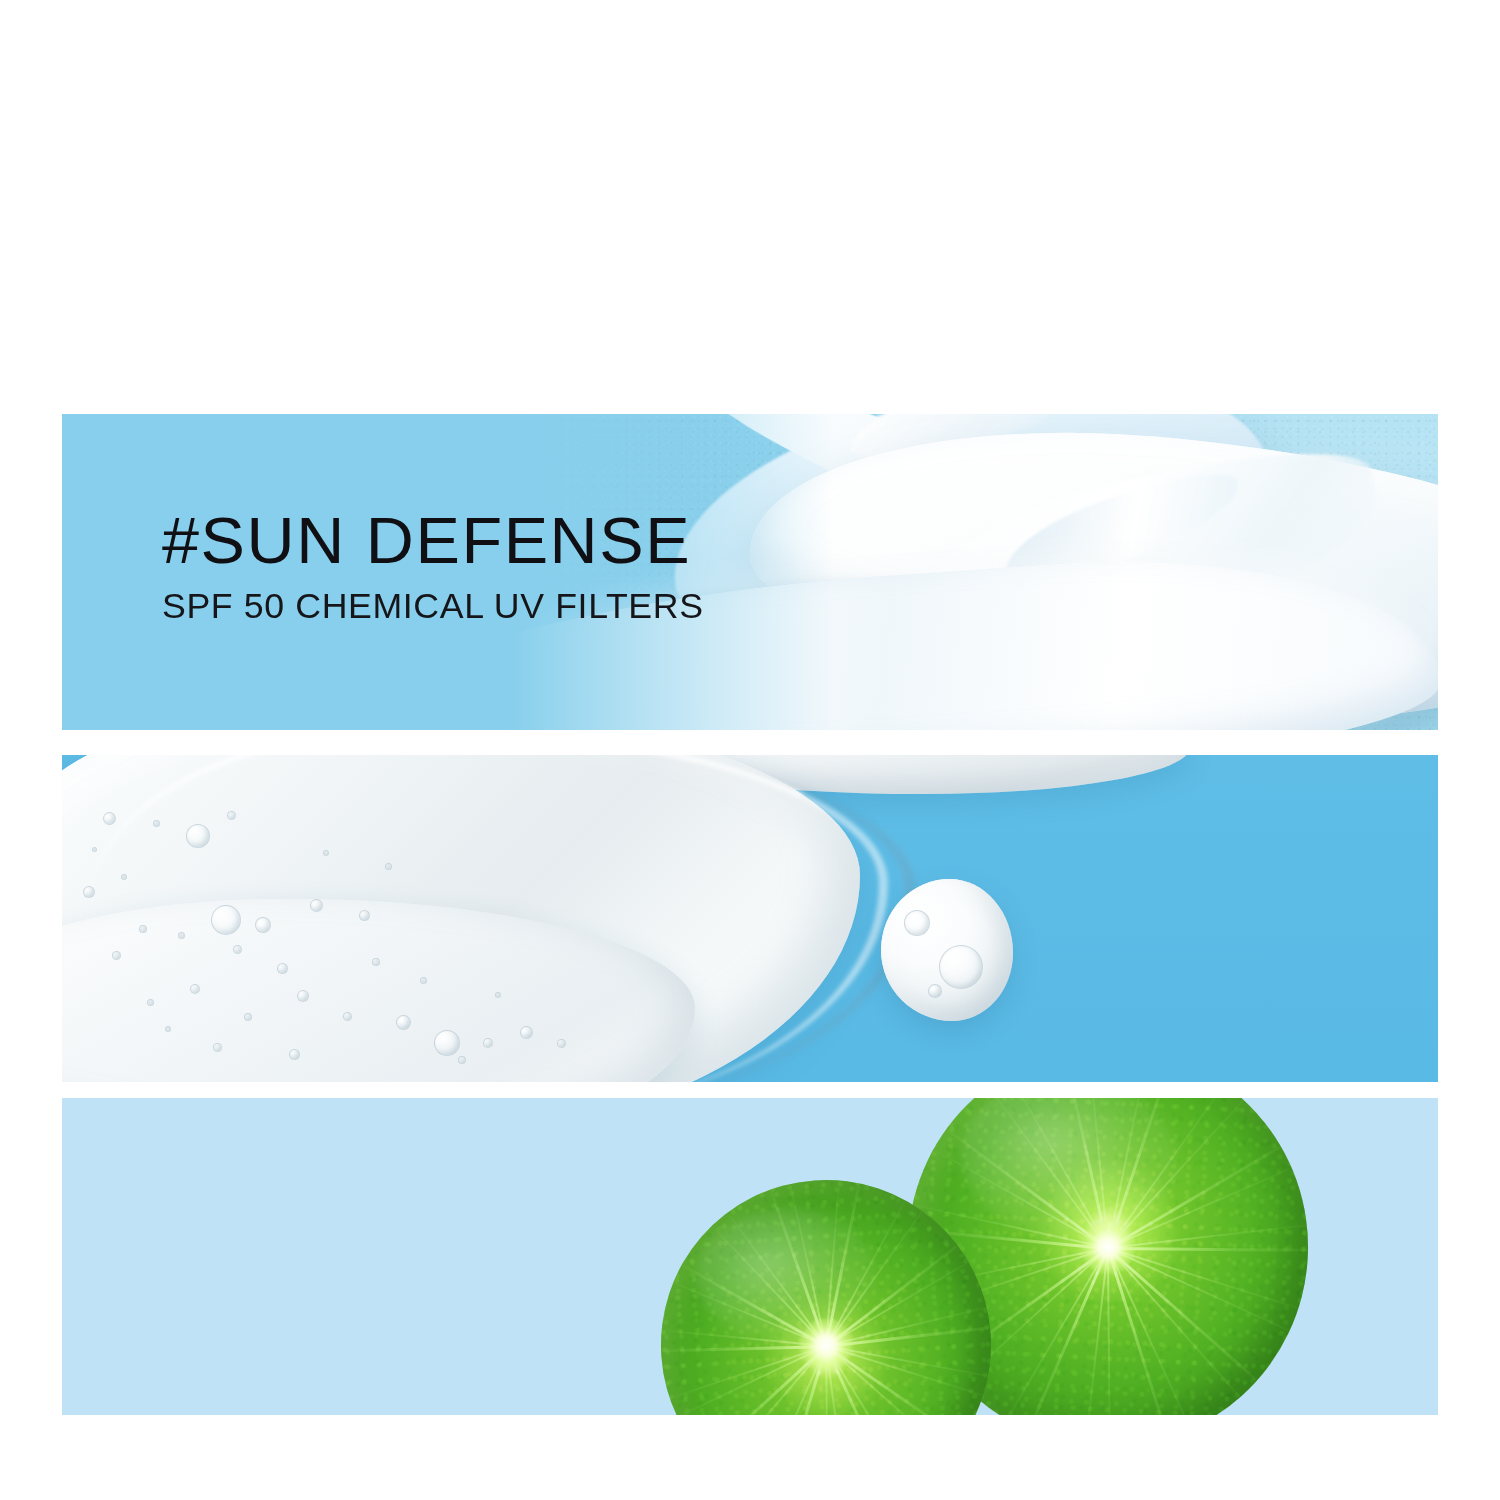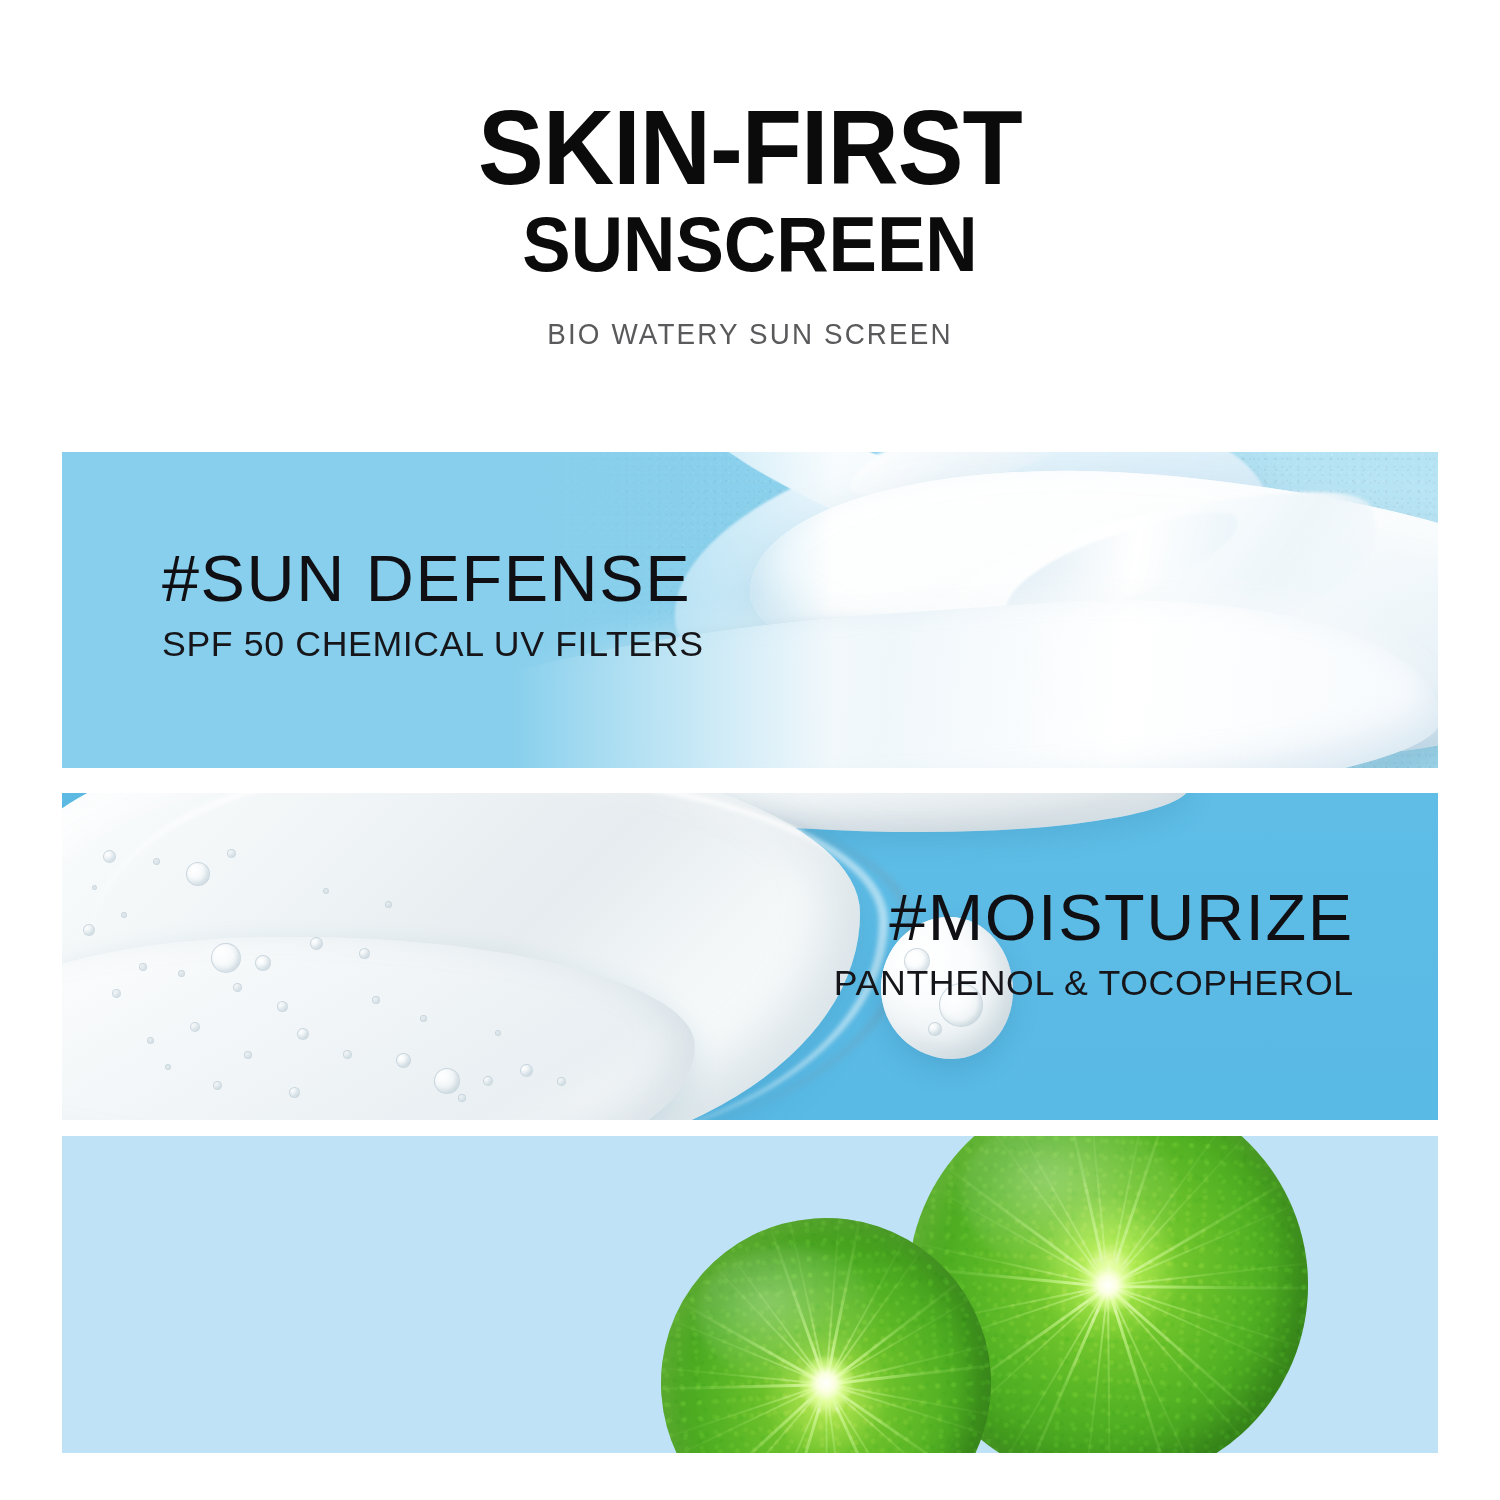--- a/index.html
+++ b/index.html
@@ -56,21 +56,20 @@
     color:#5a5a5c;
     transform:scaleX(0.96);
   }
 
   
   .banner {
     position:absolute;
     left:62px;
     width:1376px;
     overflow:hidden;
-    margin-top:38px;
   }
   #banner-1 { top:414px;  height:316px; background:#87cfec; }
   #banner-2 { top:755px;  height:327px; background:#5cbce6; }
   #banner-3 { top:1098px; height:317px; background:#bfe2f7; }
 
   .banner-text {
     position:absolute;
     z-index:6;
     white-space:nowrap;
   }
@@ -366,25 +365,20 @@
     border-radius:50%;
     background:radial-gradient(ellipse at 40% 40%, rgba(255,255,255,.30) 0%, rgba(255,255,255,.07) 55%, rgba(255,255,255,0) 100%);
     filter:blur(5px);
   }
 </style>
 </head>
 <body>
 
 <div class="page">
 
-  <div class="header">
-    <div class="title-main">SKIN-FIRST</div>
-    <div class="title-sub">SUNSCREEN</div>
-    <div class="title-tag">BIO WATERY SUN SCREEN</div>
-  </div>
 
   <div class="banner" id="banner-1">
 
     <div class="cream-wrap">
       <div class="cream-bg"></div>
       <div class="cream-smear-a"></div>
       <div class="cream-peak"></div>
       <div class="cream-peak2"></div>
       <div class="cream-arc"></div>
       <div class="cream-ridge"></div>
@@ -446,24 +440,20 @@
           <div class="bub" style="left: 7.5%; top: 83%; width: 6px; height: 6px;"></div>
           <div class="bub" style="left: 11%; top: 88%; width: 9px; height: 9px;"></div>
           <div class="bub" style="left: 16.5%; top: 90%; width: 11px; height: 11px;"></div>
           <div class="bub" style="left: 28.8%; top: 92%; width: 8px; height: 8px;"></div>
           <div class="bub" style="left: 19%; top: 29%; width: 6px; height: 6px;"></div>
           <div class="bub" style="left: 23.5%; top: 33%; width: 7px; height: 7px;"></div>
           <div class="bub" style="left: 2.2%; top: 28%; width: 5px; height: 5px;"></div>
         </div>
     </div>
 
-    <div class="banner-text t-right">
-      <div class="banner-title">#MOISTURIZE</div>
-      <div class="banner-sub">PANTHENOL &amp; TOCOPHEROL</div>
-    </div>
   </div>
 
   <div class="banner" id="banner-3">
 
     <div class="leaf-wrap">
       <div class="leaf leaf-b">
         <div class="veins">
             <div class="vein" style="transform: rotate(-2.5deg); height: 3.1px; opacity: 0.95;"></div>
             <div class="vein" style="transform: rotate(14.5deg); height: 2px; opacity: 0.62;"></div>
             <div class="vein" style="transform: rotate(21.5deg); height: 2px; opacity: 0.62;"></div>

